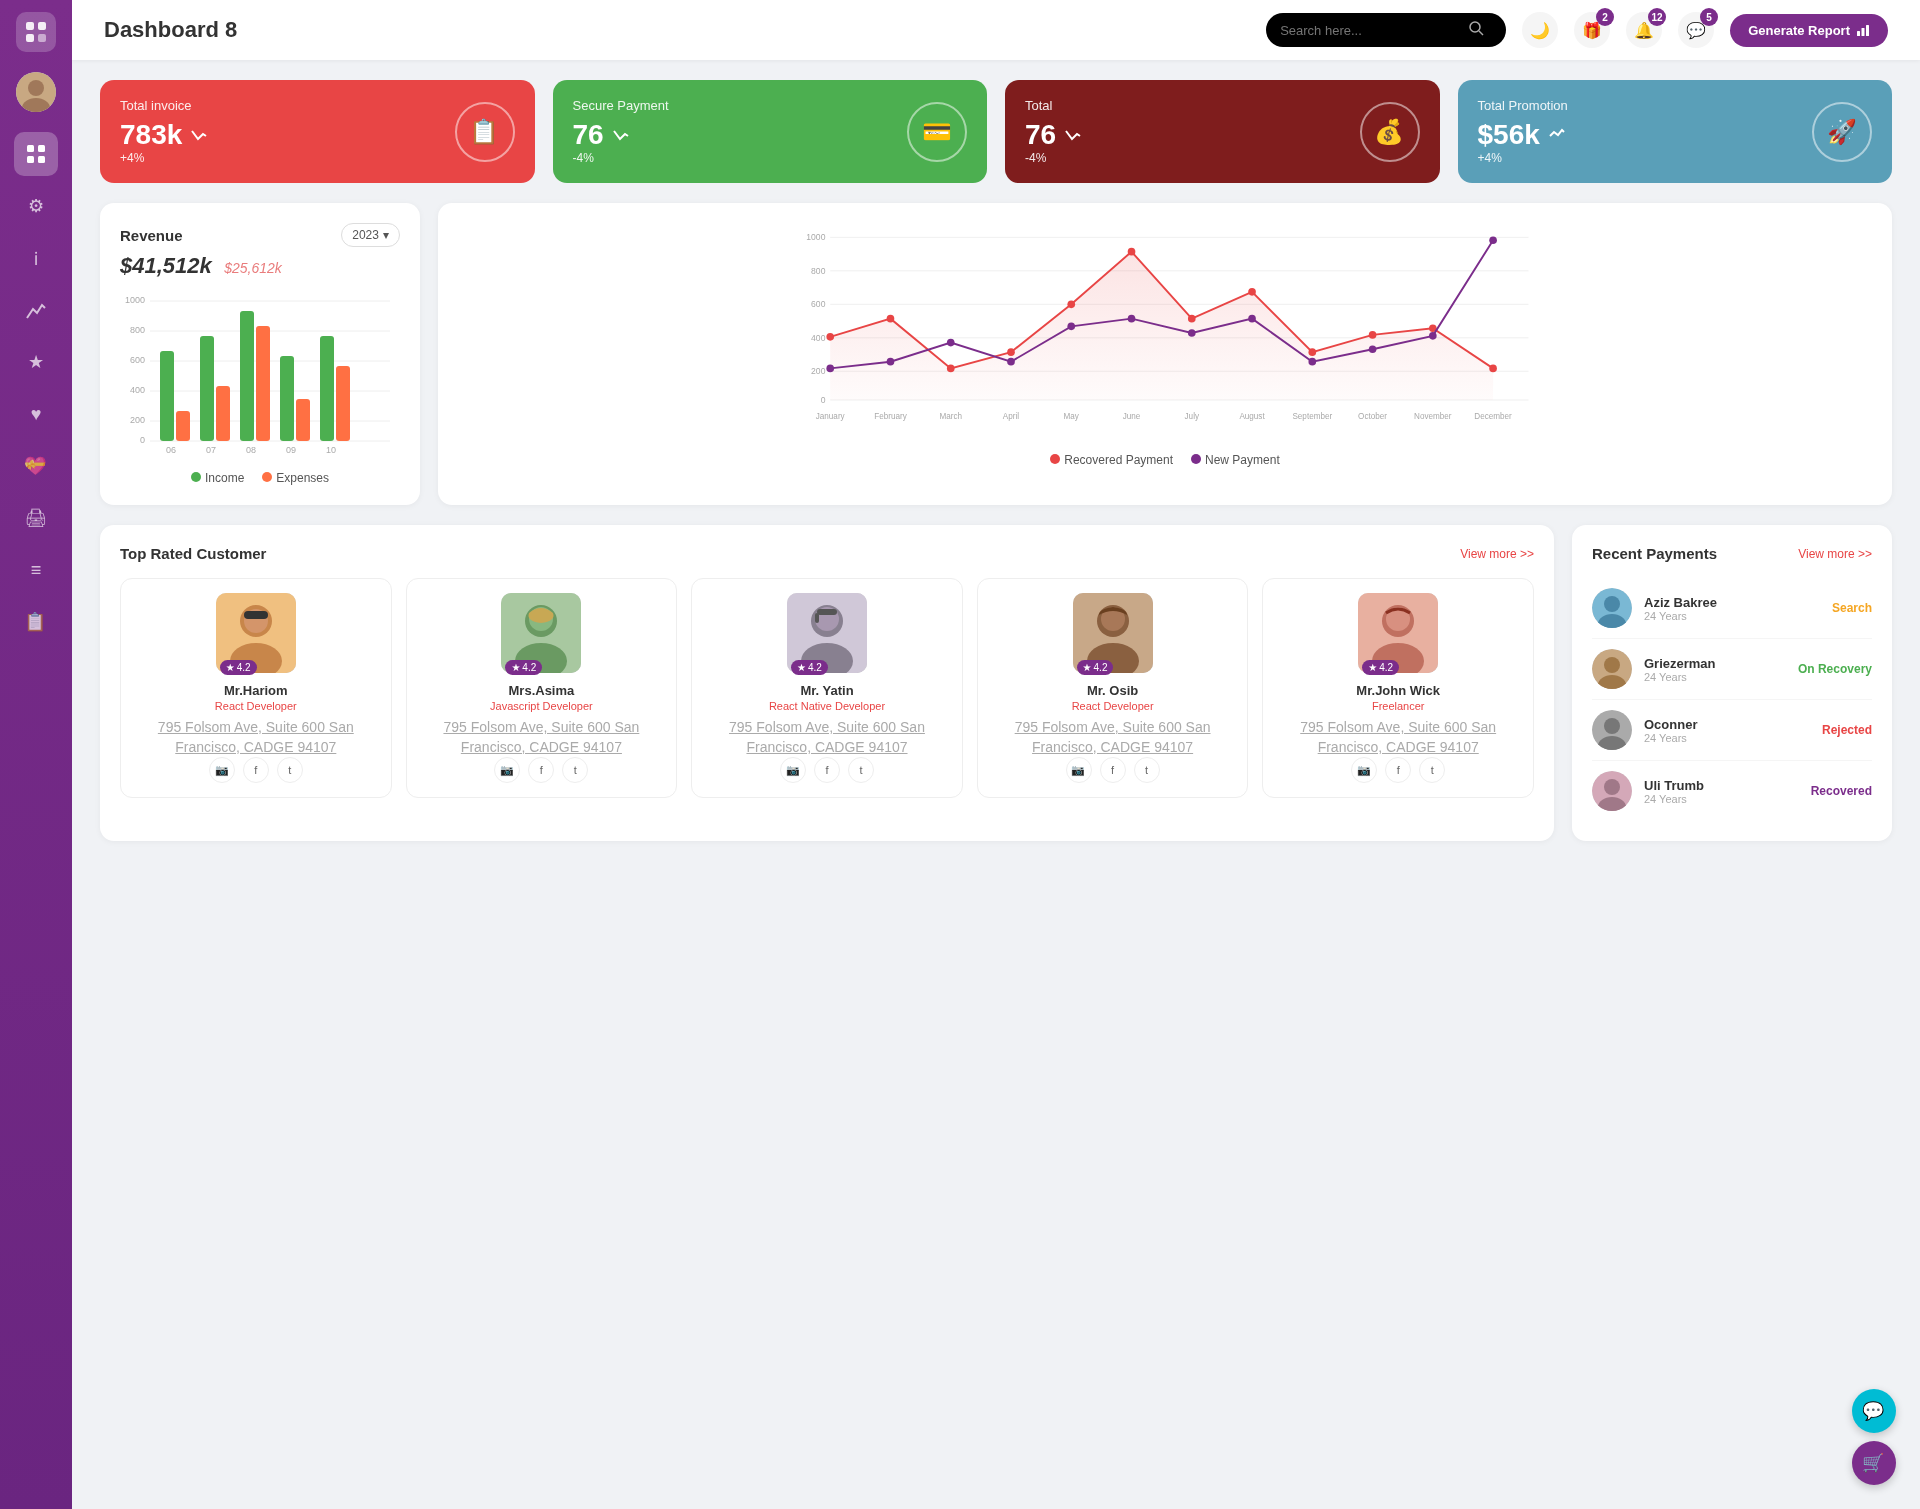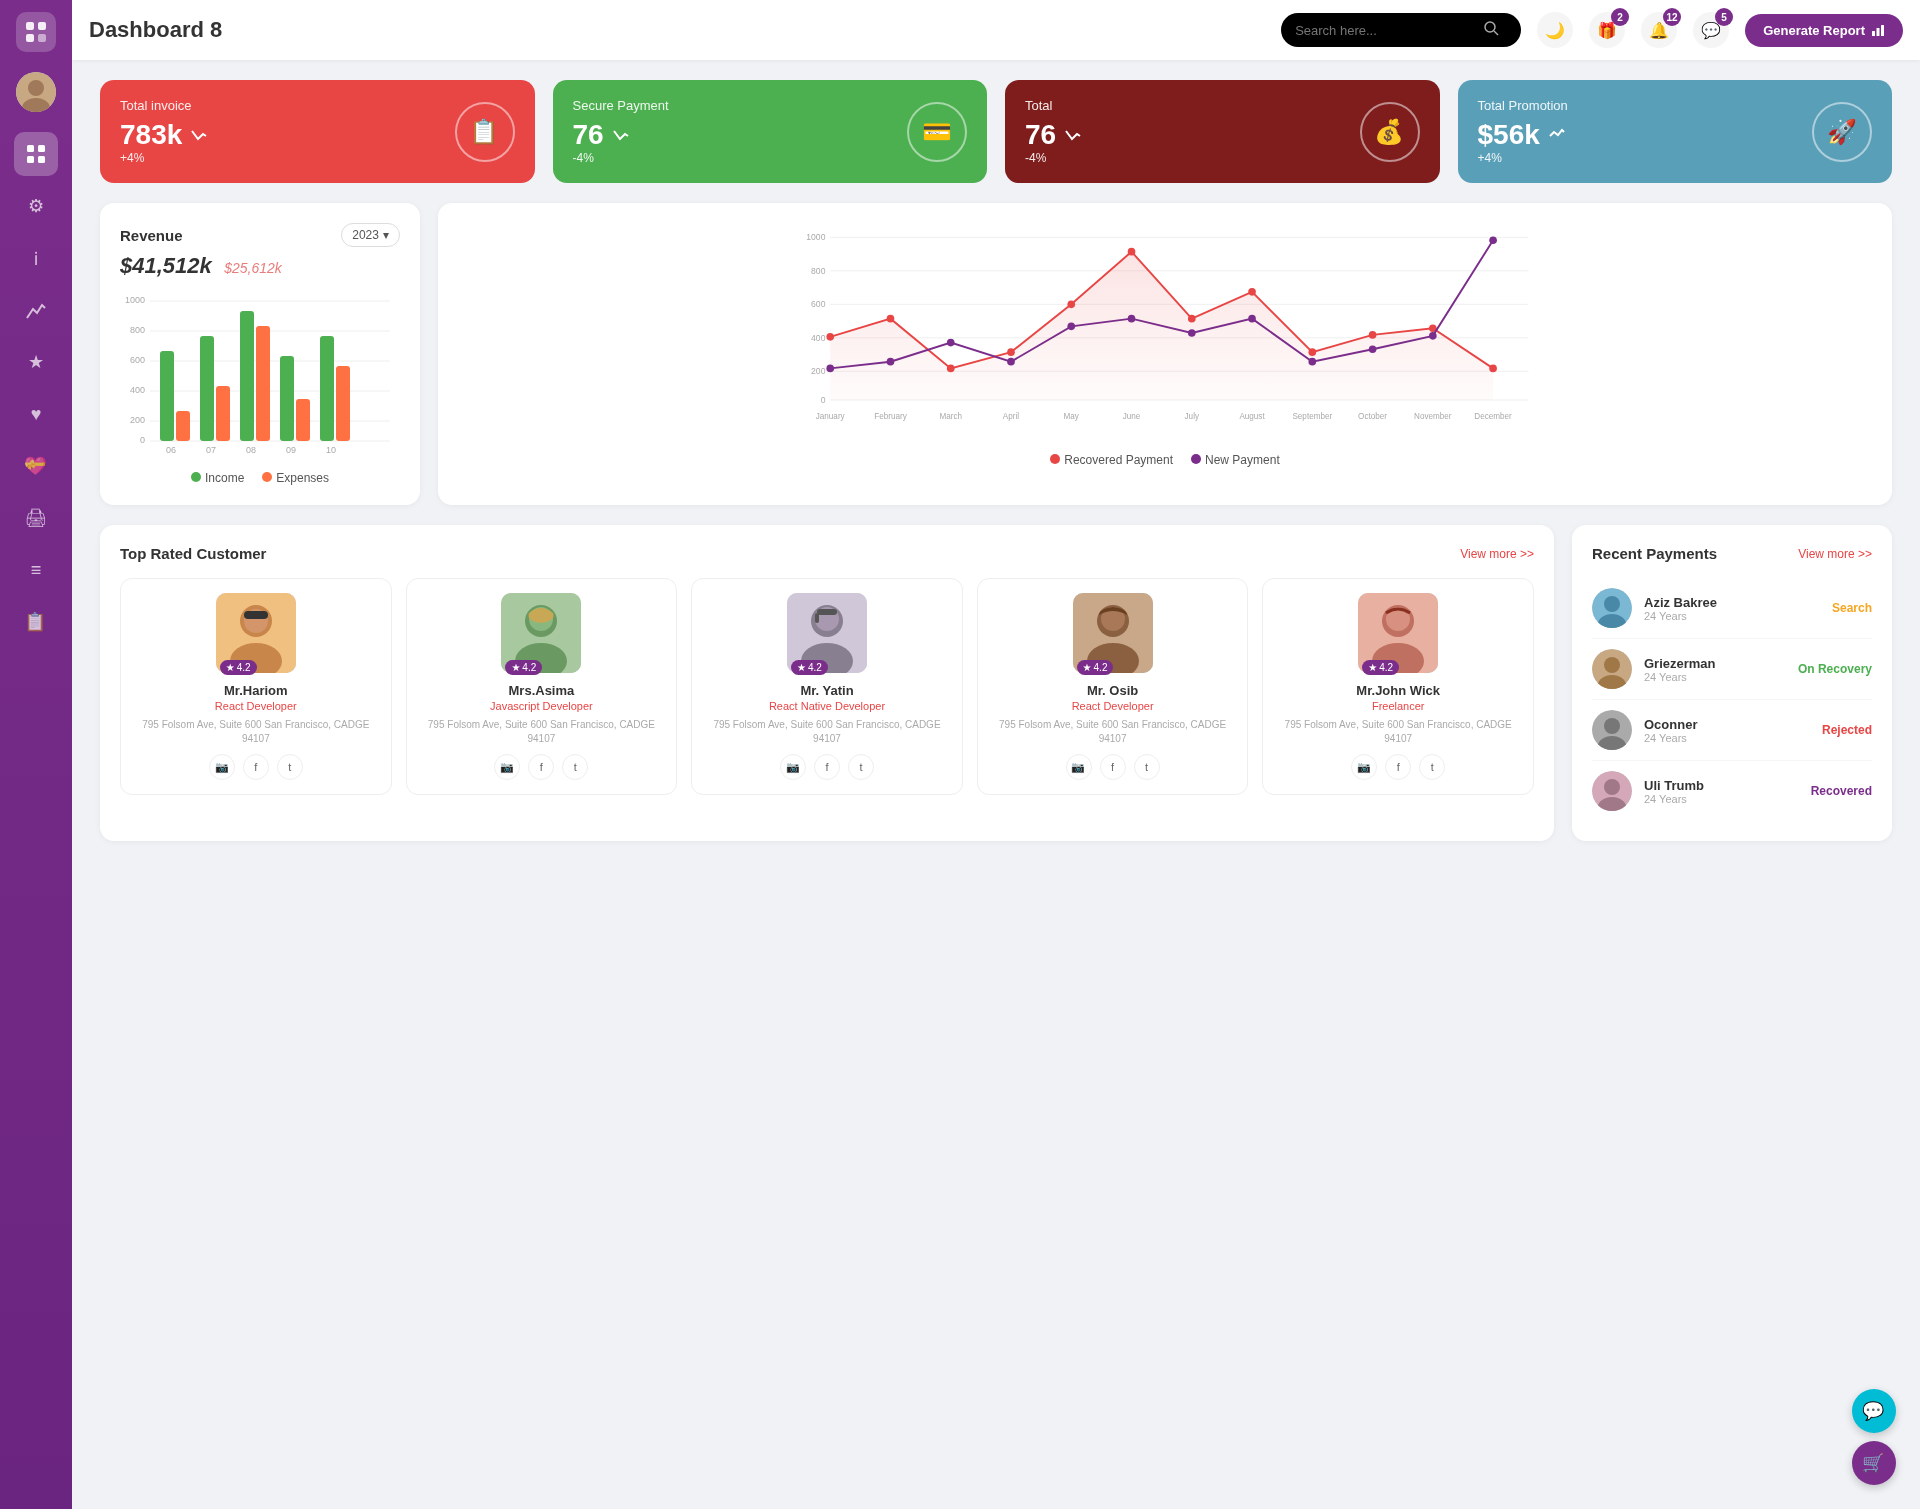--- a/index.html
+++ b/index.html
@@ -53,21 +53,21 @@
     .main-content {
       margin-left: 72px;
       flex: 1;
       padding: 0;
       min-height: 100vh;
     }
 
     
     .header {
       background: white;
-      padding: 12px 17px;
+      padding: 12px 32px;
       display: flex;
       align-items: center;
       gap: 16px;
       box-shadow: 0 1px 4px rgba(0,0,0,0.06);
     }
     .header-title {
       font-size: 22px;
       font-weight: 700;
       color: #333;
       flex: 1;
@@ -262,21 +262,21 @@
       bottom: -2px; left: 4px;
       background: #7b2d8b;
       color: white;
       font-size: 10px;
       padding: 2px 6px;
       border-radius: 10px;
       display: flex; align-items: center; gap: 2px;
     }
     .customer-name { font-size: 13px; font-weight: 700; color: #333; margin-bottom: 2px; }
     .customer-role { font-size: 11px; color: #e84545; margin-bottom: 6px; }
-    .customer-address { font-size: 10px; color: #aaa; margin-bottom: 8px; line-height: 1.4; }
+    .customer-address { font-size: 14px; color: #aaa; margin-bottom: 0; line-height: 1.4; text-decoration: underline; }
     .social-links { display: flex; justify-content: center; gap: 8px; }
     .social-icon {
       width: 26px; height: 26px;
       border: 1px solid #eee;
       border-radius: 50%;
       display: flex; align-items: center; justify-content: center;
       font-size: 11px; color: #666;
       cursor: pointer;
     }
 

